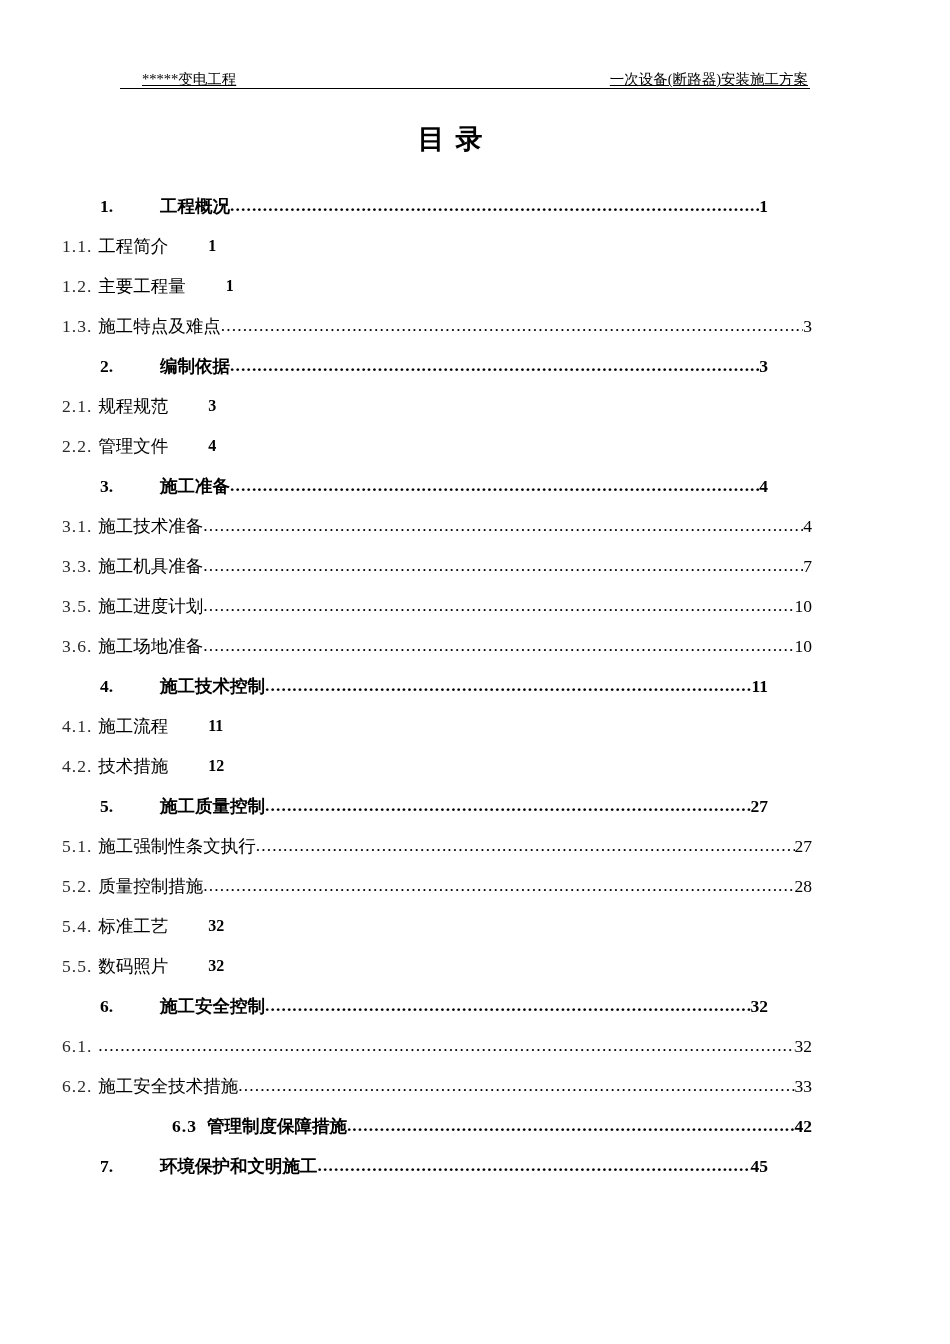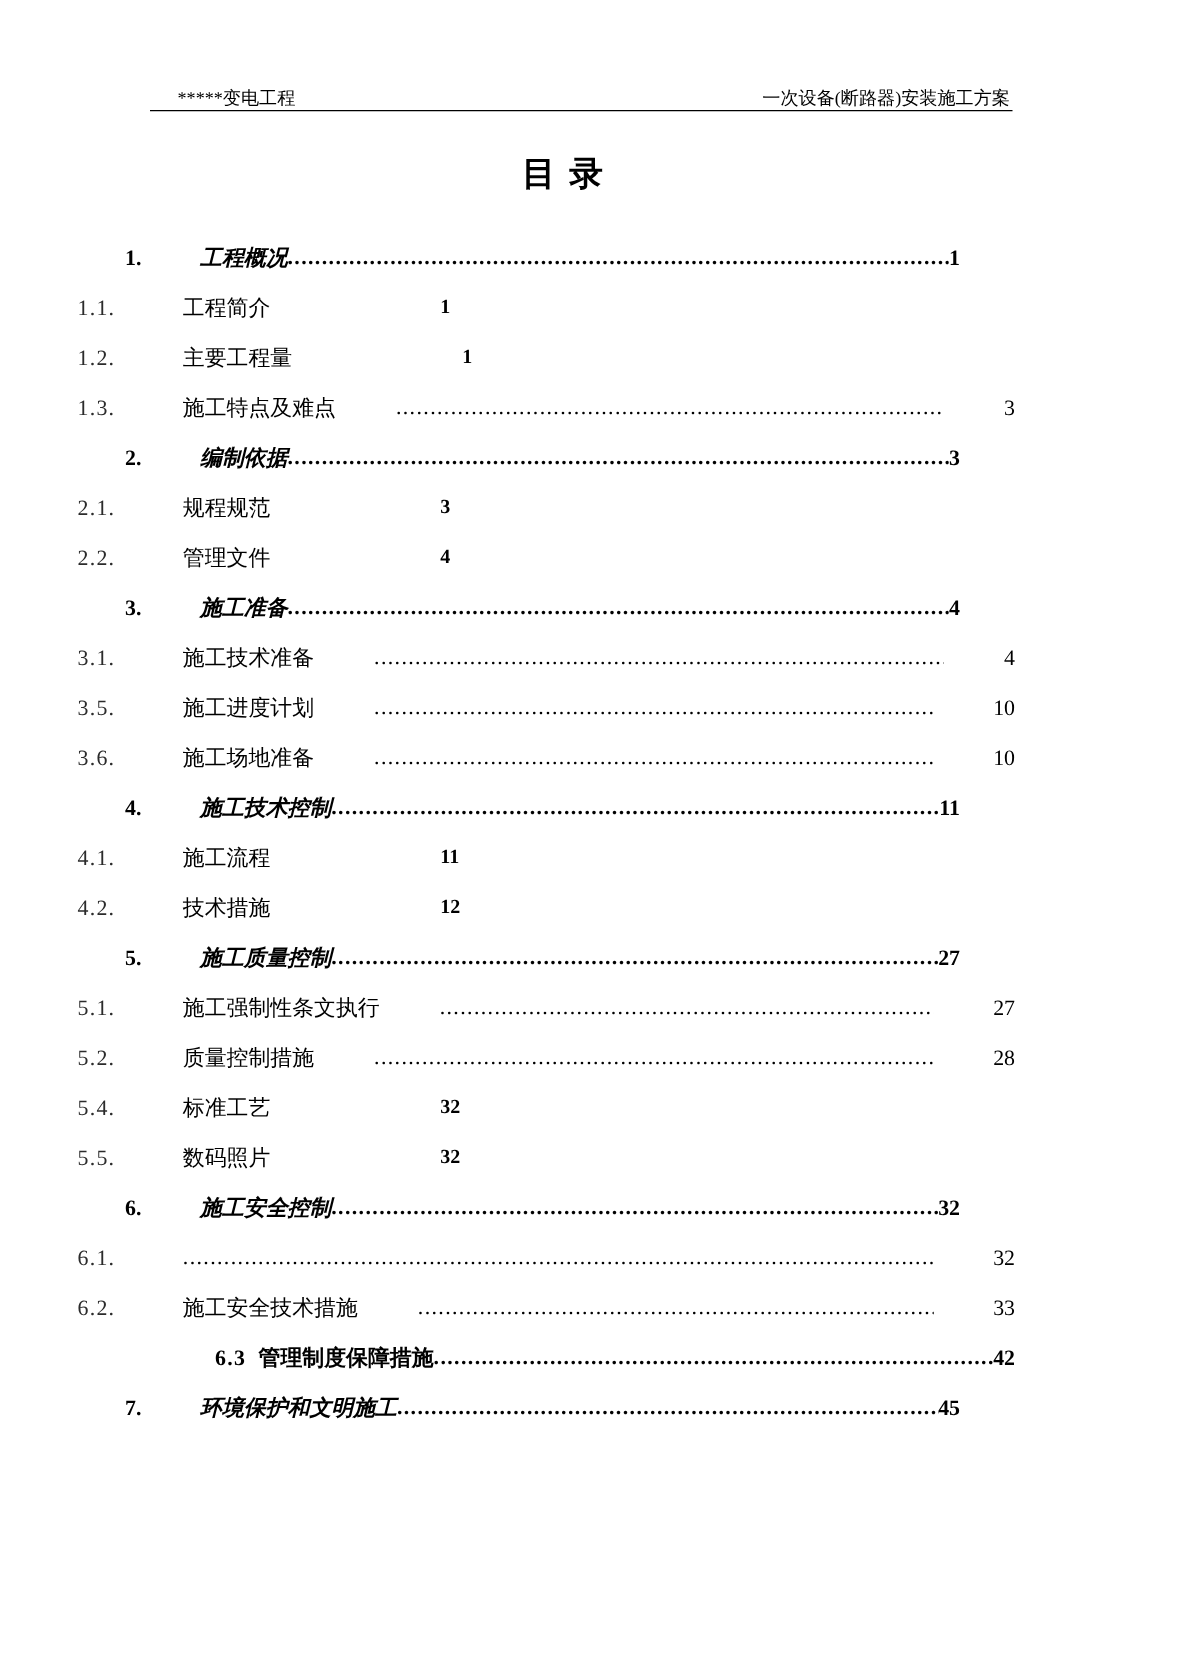--- a/index.html
+++ b/index.html
@@ -26,20 +26,21 @@
     border-bottom: 1.6px solid #000;
     box-sizing: content-box;
   }
   .page-header .hdr-row {
     display: flex;
     justify-content: space-between;
     align-items: flex-end;
     height: 26px;
     padding: 0 2px 1px 22px;
     box-sizing: border-box;
+    text-decoration: underline;
   }
   .hdr-left, .hdr-right {
     font-size: 14.5px;
     line-height: 16px;
     white-space: nowrap;
     letter-spacing: 0px;
   }
 
   
   .doc-title {
@@ -75,29 +76,28 @@
     font-weight: bold;
     font-size: 17.5px;
     padding-left: 100px;
     padding-right: 182px; 
   }
   .lvl1 .num {
     display: inline-block;
     width: 60px;
     flex: 0 0 60px;
   }
-  .lvl1 .title { flex: 0 0 auto; font-style: italic; }
+  .lvl1 .title { flex: 0 0 auto; }
 
   
   .lvl2 {
     font-weight: normal;
     font-size: 17.5px;
     padding-left: 62px;
     padding-right: 138px; 
-    gap: 48px;
   }
   .lvl2 .num {
     display: inline-block;
     flex: 0 0 auto;
     margin-right: 6px;
     color: #2b2b2b;
     letter-spacing: 1px;
   }
   .lvl2 .title { flex: 0 0 auto; }
 
@@ -219,20 +219,26 @@
       <span class="leader"></span>
       <span class="pageno">4</span>
     </div>
     <div class="toc-row lvl2">
       <span class="num">3.1.</span>
       <span class="title">施工技术准备</span>
       <span class="leader"></span>
       <span class="pageno">4</span>
     </div>
     <div class="toc-row lvl2">
+      <span class="num">3.3.</span>
+      <span class="title">施工机具准备</span>
+      <span class="leader"></span>
+      <span class="pageno">7</span>
+    </div>
+    <div class="toc-row lvl2">
       <span class="num">3.5.</span>
       <span class="title">施工进度计划</span>
       <span class="leader"></span>
       <span class="pageno">10</span>
     </div>
     <div class="toc-row lvl2">
       <span class="num">3.6.</span>
       <span class="title">施工场地准备</span>
       <span class="leader"></span>
       <span class="pageno">10</span>

